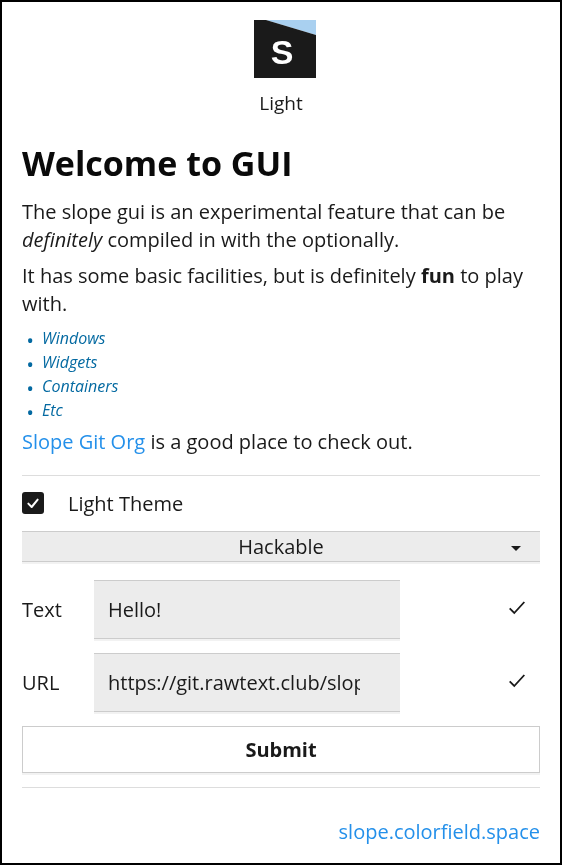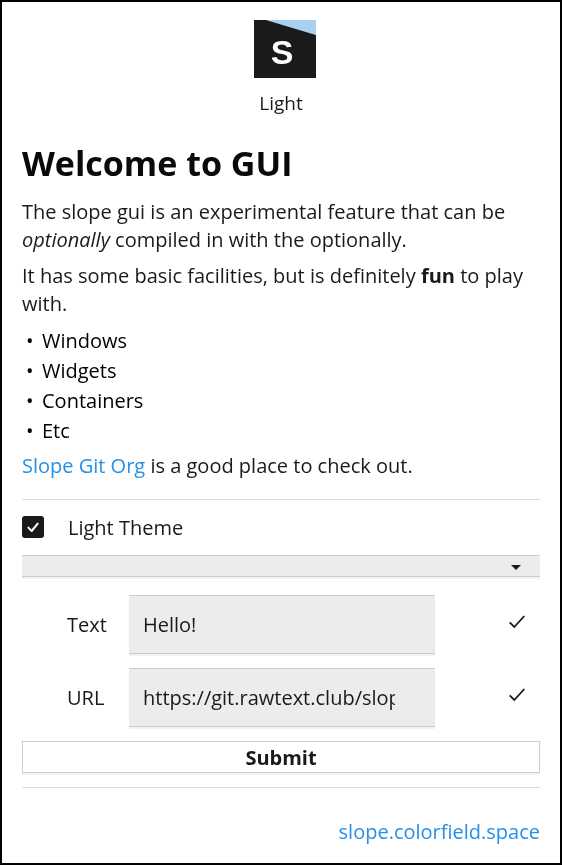--- a/index.html
+++ b/index.html
@@ -49,25 +49,26 @@
       font-style: italic;
     }
     .desc strong {
       font-weight: 700;
     }
     .feature-list {
       list-style: none;
       margin-bottom: 6px;
     }
     .feature-list li {
-      font-size: 20px;
-      color: #000000;
+      font-size: 16px;
+      color: #0369a1;
       padding-left: 20px;
       position: relative;
       line-height: 1.5;
+      font-style: italic;
     }
     .feature-list li::before {
       content: "•";
       position: absolute;
       left: 4px;
       font-size: 20px;
     }
     .link-line {
       font-size: 20px;
       color: #1a1a1a;
@@ -126,23 +127,22 @@
     }
     .dropdown-icon {
       position: absolute;
       right: 18px;
       top: 50%;
       transform: translateY(-50%);
     }
     .form-row {
       display: flex;
       align-items: center;
-      gap: 14px;
-      margin-bottom: 14px;
-      margin-left: 45px;
+      gap: 24px;
+      margin-bottom: 14px;
     }
     .form-label {
       font-size: 20px;
       color: #1a1a1a;
       width: 48px;
     }
     .form-input {
       flex: 1;
       background: #ececec;
       border: none;
@@ -205,21 +205,21 @@
       <polygon points="8,0 20,0 70,15 70,58 8,58" fill="#1a1a1a"></polygon>
       <text x="36" y="44" font-family="sans-serif" font-size="34" font-weight="700" fill="#fff" text-anchor="middle">S</text>
     </svg>
   </div>
   <div class="app-name">Light</div>
 </div>
 
 <h1 class="main-title">Welcome to GUI</h1>
 
 <p class="desc">
-  <span>The slope gui is an experimental feature that can be </span><em>optionally</em><span> compiled in with the optionally.</span>
+  <span>The slope gui is an experimental feature that can be </span><em>definitely</em><span> compiled in with the optionally.</span>
 </p>
 
 <p class="desc">
   <span>It has some basic facilities, but is definitely </span><strong>fun</strong><span> to play with.</span>
 </p>
 
 <ul class="feature-list">
   <li>Windows</li>
   <li>Widgets</li>
   <li>Containers</li>
@@ -235,20 +235,21 @@
 <div class="checkbox-row">
   <div class="checkbox">
     <svg viewBox="0 0 24 24">
       <path d="M5 13 L10 18 L19 7" stroke="#fff" stroke-width="3" fill="none" stroke-linecap="round" stroke-linejoin="round"></path>
     </svg>
   </div>
   <span class="checkbox-label">Light Theme</span>
 </div>
 
 <div class="select-row">
+  <span class="select-label">Hackable</span>
   <span class="dropdown-icon">
     <svg width="12" height="8" viewBox="0 0 12 8">
       <path d="M1 1 L6 6 L11 1" fill="#1a1a1a"></path>
     </svg>
   </span>
 </div>
 
 <div class="form-row">
   <span class="form-label">Text</span>
   <div class="input-wrap">

